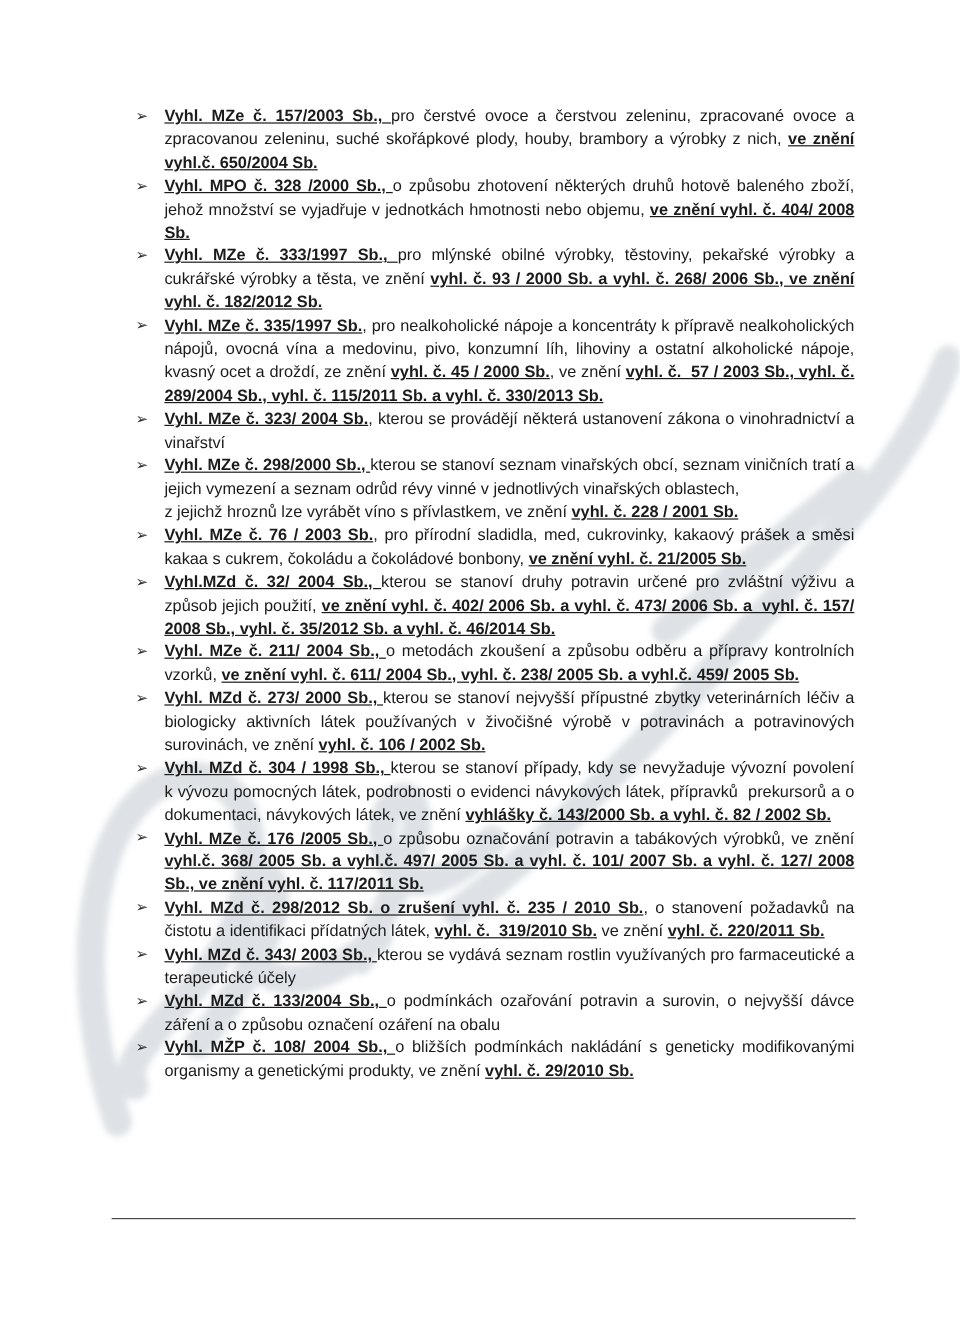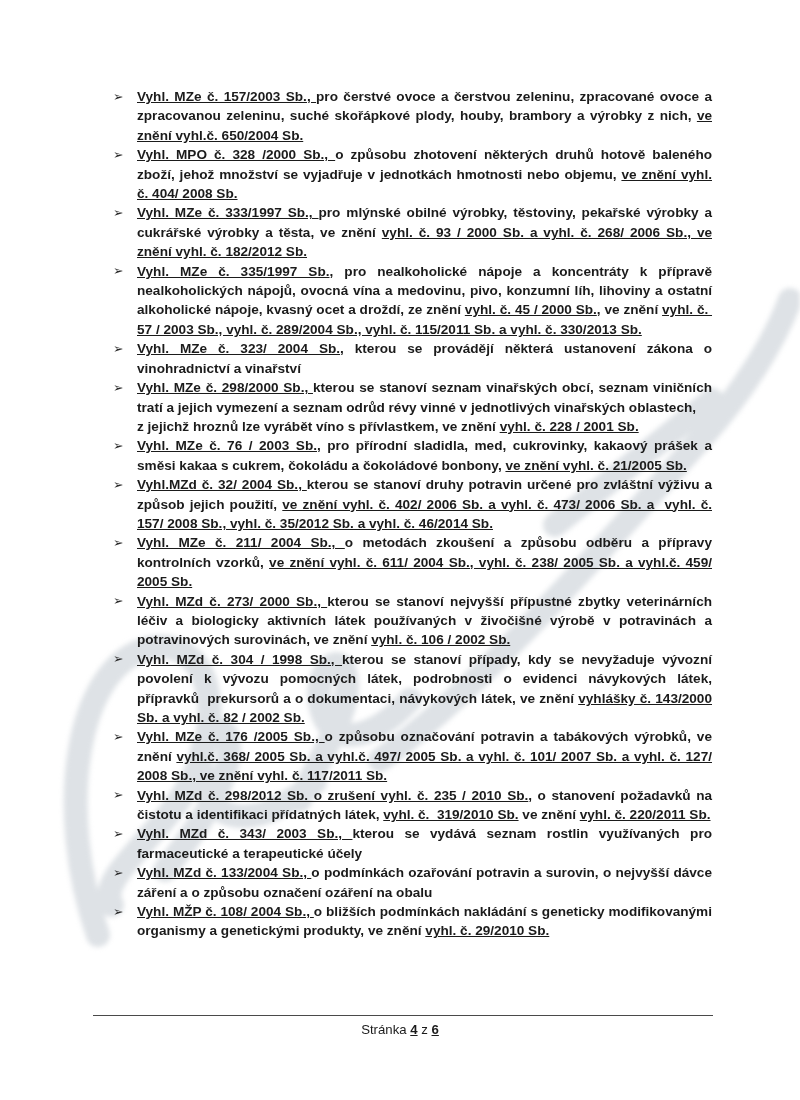--- a/index.html
+++ b/index.html
@@ -19,21 +19,21 @@
   .item {
     position:relative; padding-left:37px;
     text-align:justify; text-align-last:left;
     font-size:13.6px; line-height:19.4px;
   }
   .item .bullet {
     position:absolute; left:13px; top:0.5px;
     font-size:12.5px; color:#2a2a2a;
   }
   .b { font-weight:bold;text-decoration:underline; }
-  .r { font-weight:bold; }
+  .r { font-weight:normal; }
   .footer-line {
     position:absolute; left:93px; top:1015px; width:620px; height:0;
     border-top:1.6px solid var(--line, #4a4a4a); z-index:1;
   }
   .footer {
     position:absolute; left:0; top:1021px; width:800px; text-align:center;
     font-size:13.2px; line-height:18px; z-index:1; color:var(--text, #1b1b1b);
   }
 </style>
 </head>
@@ -64,17 +64,14 @@
       <div class="item"><span class="bullet">➢</span><span class="b">Vyhl. MZd č. 273/ 2000 Sb., </span><span class="r">kterou se stanoví nejvyšší přípustné zbytky veterinárních léčiv a biologicky aktivních látek používaných v&nbsp;živočišné výrobě v&nbsp;potravinách a potravinových surovinách, ve znění </span><span class="b">vyhl. č. 106 / 2002 Sb.</span></div>
       <div class="item"><span class="bullet">➢</span><span class="b">Vyhl. MZd č. 304 / 1998 Sb., </span><span class="r">kterou se stanoví případy, kdy se nevyžaduje vývozní povolení k&nbsp;vývozu pomocných látek, podrobnosti o evidenci návykových látek, přípravků&nbsp; prekursorů a o dokumentaci, návykových látek, ve znění </span><span class="b">vyhlášky č. 143/2000 Sb. a vyhl. č. 82 / 2002 Sb.</span></div>
       <div class="item"><span class="bullet">➢</span><span class="b">Vyhl. MZe č. 176 /2005 Sb., </span><span class="r">o způsobu označování potravin a tabákových výrobků, ve znění </span><span class="b">vyhl.č. 368/ 2005 Sb. a vyhl.č. 497/ 2005 Sb. a vyhl. č. 101/ 2007 Sb. a vyhl. č. 127/ 2008 Sb., ve znění vyhl. č. 117/2011 Sb.</span></div>
       <div class="item"><span class="bullet">➢</span><span class="b">Vyhl. MZd č. 298/2012 Sb. o zrušení vyhl. č. 235 / 2010 Sb.</span><span class="r">, o stanovení požadavků na čistotu a identifikaci přídatných látek, </span><span class="b">vyhl. č.&nbsp; 319/2010 Sb.</span><span class="r"> ve znění </span><span class="b">vyhl. č. 220/2011 Sb.</span></div>
       <div class="item"><span class="bullet">➢</span><span class="b">Vyhl. MZd č. 343/ 2003 Sb., </span><span class="r">kterou se vydává seznam rostlin využívaných pro farmaceutické a terapeutické účely</span></div>
       <div class="item"><span class="bullet">➢</span><span class="b">Vyhl. MZd č. 133/2004 Sb., </span><span class="r">o podmínkách ozařování potravin a surovin, o nejvyšší dávce záření a o způsobu označení ozáření na obalu</span></div>
       <div class="item"><span class="bullet">➢</span><span class="b">Vyhl. MŽP č. 108/ 2004 Sb., </span><span class="r">o bližších podmínkách nakládání s&nbsp;geneticky modifikovanými organismy a genetickými produkty, ve znění </span><span class="b">vyhl. č. 29/2010 Sb.</span></div>
     </div>
 
   <div class="footer-line"></div>
-  <div class="footer">
-    <span>Stránka </span><span class="b">4</span><span> z </span><span class="b">6</span>
-  </div>
 
 </div>
 
 </body></html>

